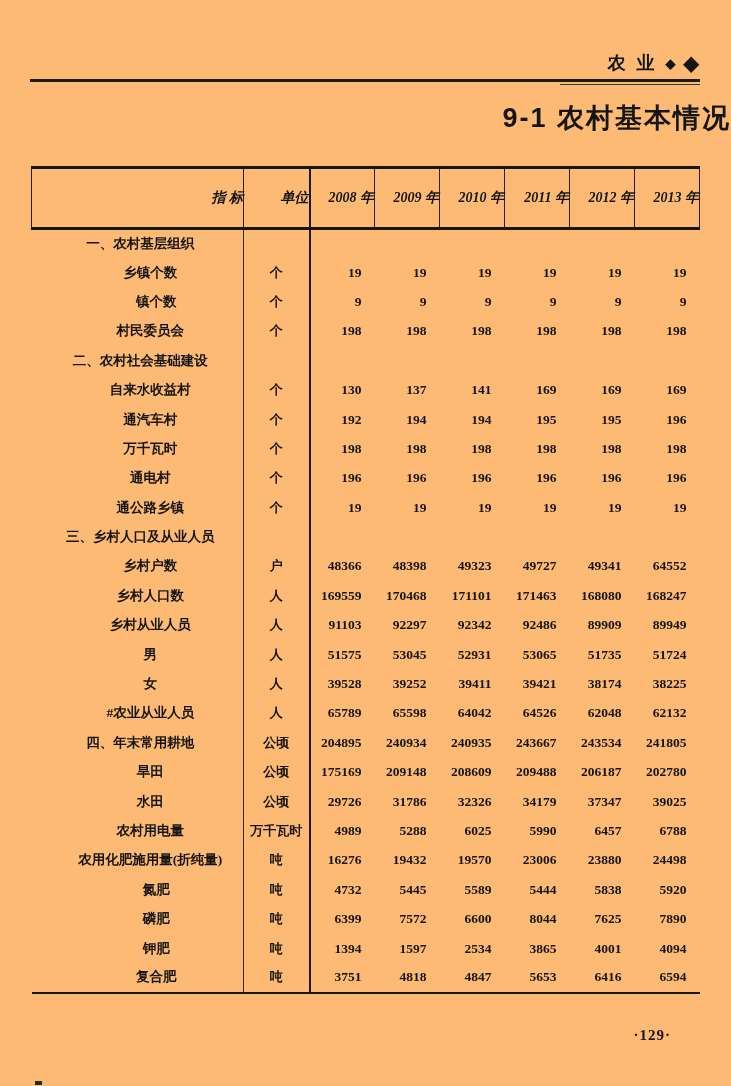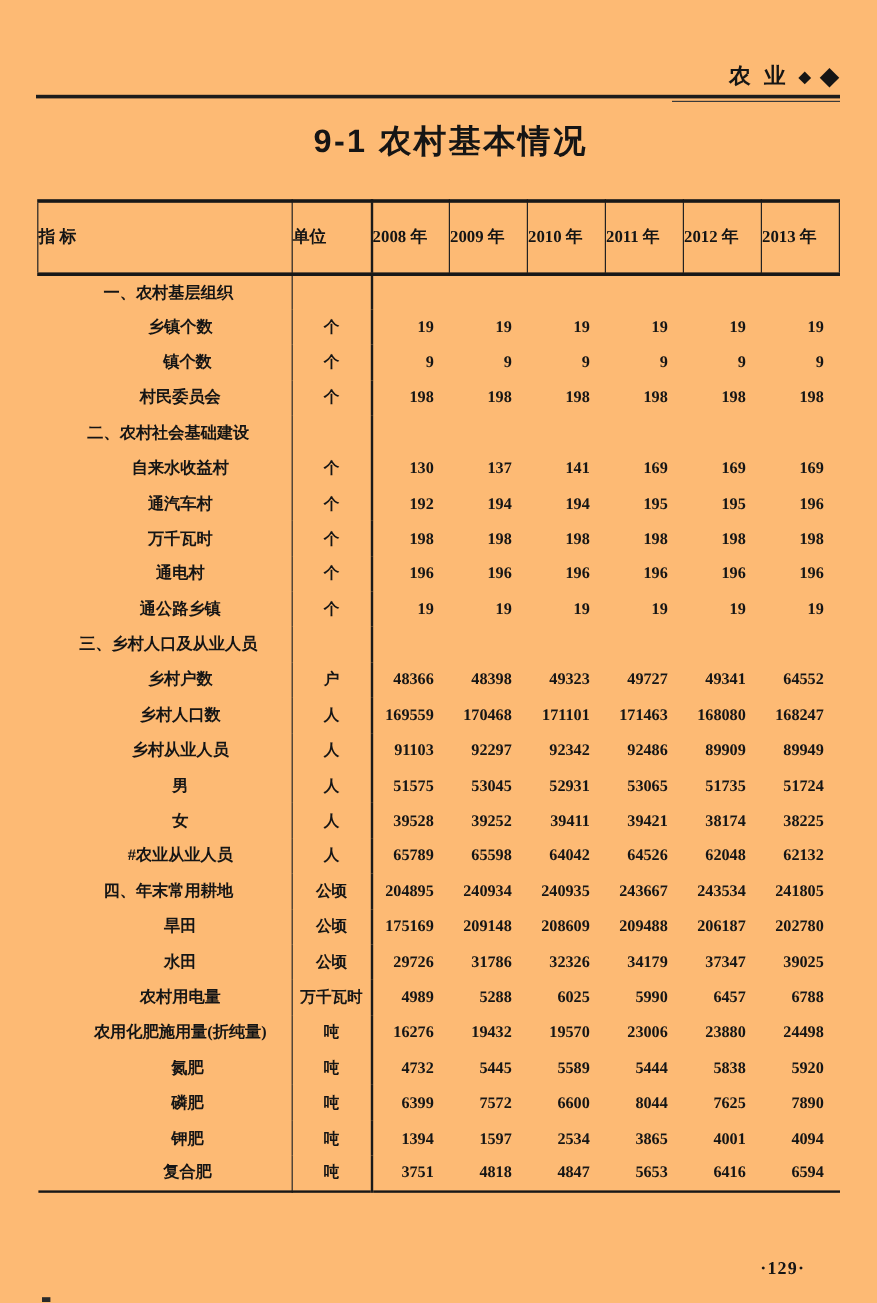--- a/index.html
+++ b/index.html
@@ -26,52 +26,52 @@
     position:absolute; left:30px; top:79px;
     width:670px; height:3px; background:#1c1c1c;
   }
   .top-rule-shadow {
     position:absolute; left:560px; top:84px;
     width:140px; height:1px; background:#3a3a3a;
   }
   
   .title {
     position:absolute; top:100px; left:0; width:100%;
-    text-align:center; padding-left:20px;
+    text-align:right; padding-left:20px;
     font-size:27px; font-weight:bold; letter-spacing:2px;
     font-family:"Liberation Sans", sans-serif;
   }
   
   .main-table {
     position:absolute; left:31px; top:166px;
     width:668px;
     border-collapse:collapse; table-layout:fixed;
     border-top:3.5px solid #181818;
   }
   .main-table thead tr { border-bottom:3px solid #181818; }
   .main-table tbody { border-bottom:2.5px solid #181818; }
   .main-table th {
     height:61px; font-size:14px; font-weight:bold;
-    text-align:left; vertical-align:middle;
-    border-left:1.3px solid #222; border-right:1.3px solid #222;
+    text-align:right; vertical-align:middle;
+    border-left:1.3px solid #222; border-right:1.3px solid #222;font-style:italic;
   }
   .main-table th.h-unit { border-right:2.5px solid #1a1a1a; }
   .main-table td {
     height:29.4px; font-size:13.5px; vertical-align:middle;
     white-space:nowrap; overflow:hidden;
   }
   td.c-label { font-weight:bold; text-align:center; border-right:1.4px solid #2a2a2a; }
   td.c-unit  { font-weight:bold; text-align:center; border-right:2.5px solid #1a1a1a; font-size:13px; }
   td.c-val   { font-weight:bold; text-align:right; padding-right:13px; }
   .indent-0 { padding-left:6px; }
   .indent-1 { padding-left:26px; }
   .indent-2 { padding-left:38px; }
   
   .page-number {
-    position:absolute; top:1050px; right:60px;
+    position:absolute; top:1027px; right:60px;
     font-size:15px; font-weight:bold; letter-spacing:1px;
   }
   .scan-speck {
     position:absolute; left:35px; top:1081px;
     width:7px; height:4px; background:#2a2a2a;
   }
 </style>
 </head>
 <body>
 

